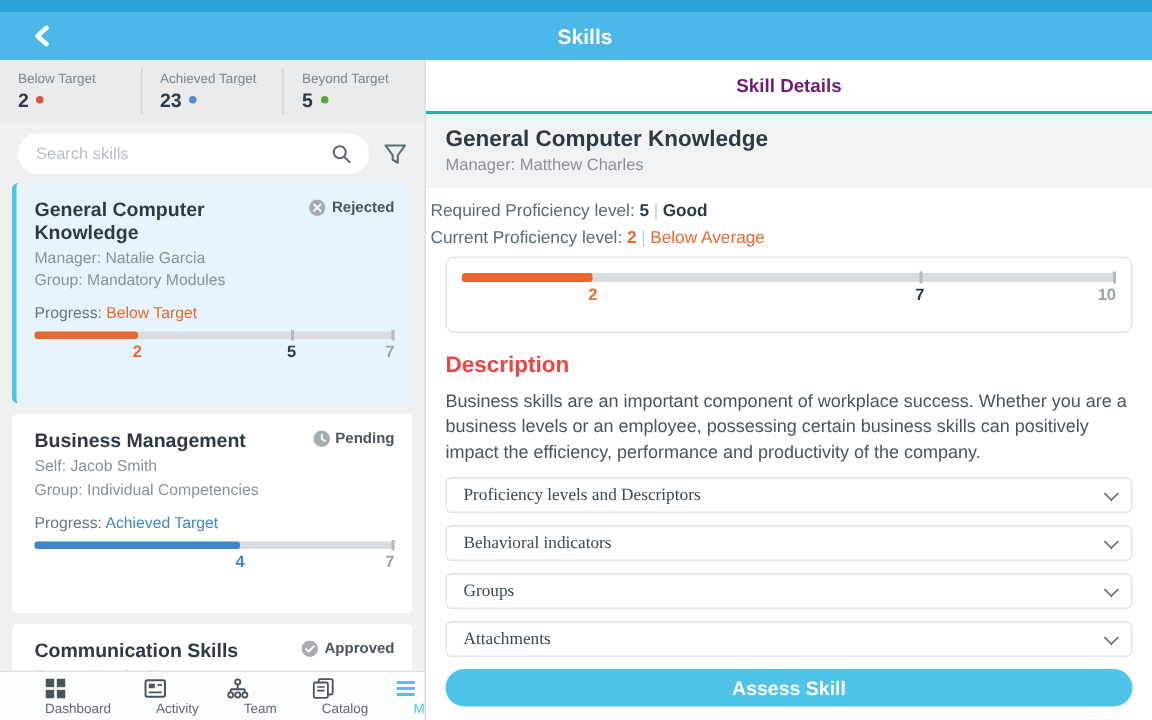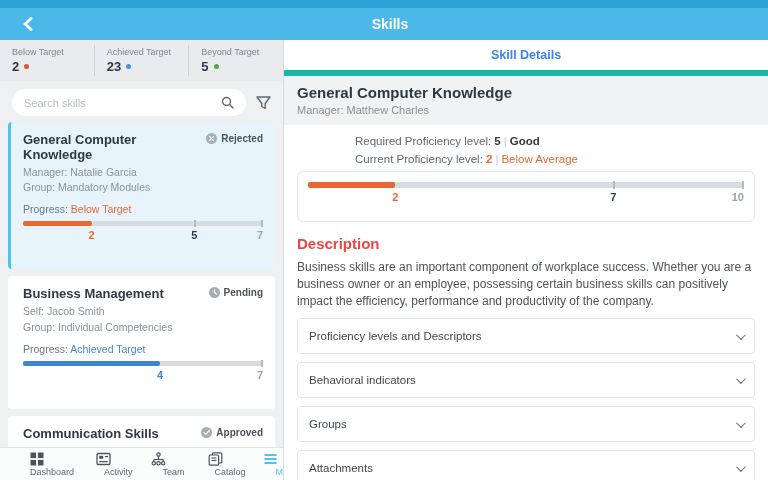--- a/index.html
+++ b/index.html
@@ -50,40 +50,40 @@
 
   
   .bottom-nav { position:absolute; left:0; right:0; bottom:0; height:33px; background:#fbfcfc; border-top:1px solid #e1e4e6; display:flex; align-items:center; }
   .nav-item { flex:1; display:flex; flex-direction:column; align-items:center; gap:1px; color:#4a545c; cursor:pointer; }
   .nav-item .nav-label { font-size:9px; color:#5d6a73;margin-left:30px; }
   .nav-item.active { color:#4fc3ea; }
   .nav-item.active .nav-label { color:#4fc3ea; }
 
   
   .right-panel { flex:1; background:#fff; overflow:hidden; }
-  .details-header { height:36px; display:flex; align-items:center; justify-content:center; font-size:12.5px; font-weight:bold; color:#3b82f6; border-bottom:6px solid #14b8a6; }
+  .details-header { height:36px; display:flex; align-items:center; justify-content:center; font-size:12.5px; font-weight:bold; color:#701a75; border-bottom:2px solid #14b8a6; }
   .skill-band { background:#f0f2f4; padding:8px 13px 9px; }
   .skill-band-title { font-size:15px; font-weight:bold; color:#2d3a45; margin-bottom:3px; }
   .skill-band-sub { font-size:11px; color:#8a9299; }
 
-  .prof { padding:10px 24px 0;margin-left:47px; }
+  .prof { padding:10px 3px 0; }
   .prof-line { font-size:11.5px; color:#5d6a73; margin-bottom:6px; }
   .prof-line .v-dark { color:#2d3a45; font-weight:bold; }
   .prof-line .sep { color:#c4c9cd; margin:0 3px; }
   .prof-line .v-orange { color:#e8682f; font-weight:bold; }
   .prof-line .r-orange { color:#e8682f; }
 
   .slider-card { margin:4px 13px 0; border:1px solid #e3e6e8; border-radius:6px; padding:10px 10px 2px; }
 
   .description { padding:13px 13px 0; }
   .description h2 { font-size:15px; font-weight:bold; color:#ef4444; margin-bottom:7px; }
   .description p { font-size:12px; color:#4a545c; line-height:1.4; }
 
   .accordions { padding:9px 13px 0; }
-  .acc-row { border:1px solid #e3e6e8; border-radius:4px; height:36px; margin-bottom:8px; display:flex; align-items:center; justify-content:space-between; padding:0 11px; cursor:pointer; background:#fff; }
+  .acc-row { border:1px solid #e3e6e8; border-radius:4px; height:24px; margin-bottom:8px; display:flex; align-items:center; justify-content:space-between; padding:0 11px; cursor:pointer; background:#fff;font-family:Liberation Serif, serif; }
   .acc-label { font-size:11.5px; color:#3c4852; }
   .chev { width:7px; height:7px; border-right:1.5px solid #5d6a73; border-bottom:1.5px solid #5d6a73; transform:rotate(45deg) translateY(-2px); }
 
   .assess-btn { margin:4px 13px 0; height:25px; border-radius:13px; background:#4fc3ea; color:#fff; font-size:13px; font-weight:bold; display:flex; align-items:center; justify-content:center; cursor:pointer; }
 
   .history { padding:14px 13px 0; }
 </style>
 </head>
 <body>
 
@@ -292,21 +292,21 @@
             <div class="sl-marks">
               <span class="sl-num" style="left: 20%; color: rgb(232, 104, 47);">2</span>
               <span class="sl-num" style="left: 70%; color: rgb(45, 58, 69);">7</span>
               <span class="sl-num" style="left: 100%; color: rgb(154, 163, 170); transform: translateX(-100%);">10</span>
             </div>
           </div>
       </div>
 
       <div class="description">
         <h2>Description</h2>
-        <p>Business skills are an important component of workplace success. Whether you are a business owner or an employee, possessing certain business skills can positively impact the efficiency, performance and productivity of the company.</p>
+        <p>Business skills are an important component of workplace success. Whether you are a business levels or an employee, possessing certain business skills can positively impact the efficiency, performance and productivity of the company.</p>
       </div>
 
       <div class="accordions">
         <div class="acc-row">
           <span class="acc-label">Proficiency levels and Descriptors</span>
           <span class="chev"></span>
         </div>
         <div class="acc-row">
           <span class="acc-label">Behavioral indicators</span>
           <span class="chev"></span>

